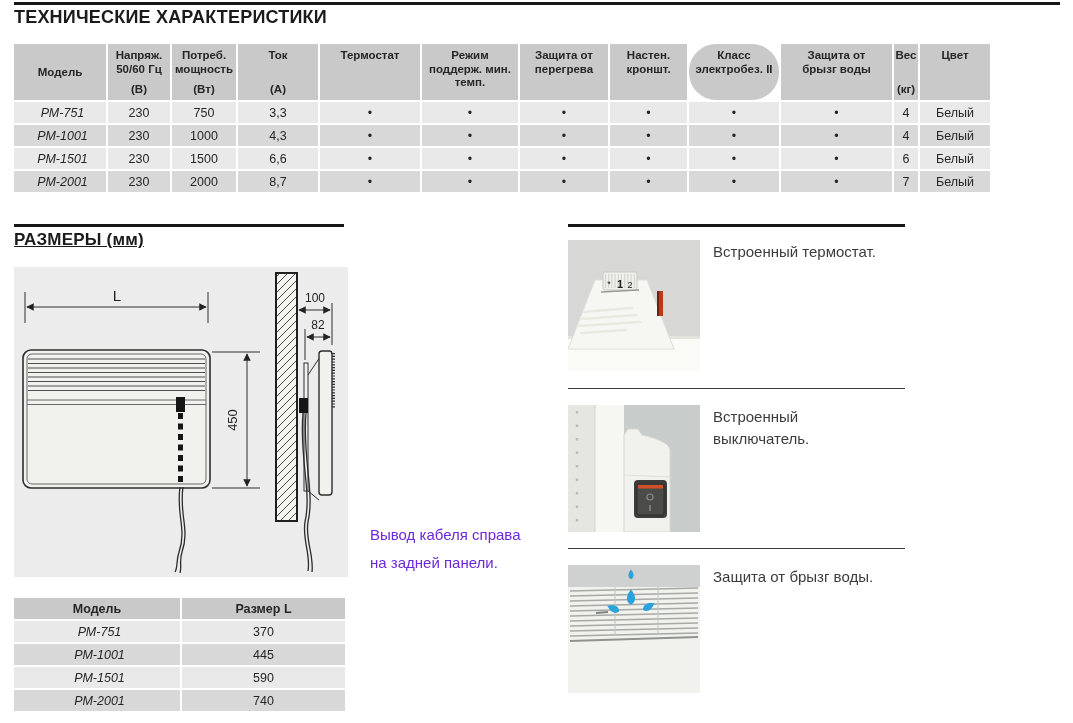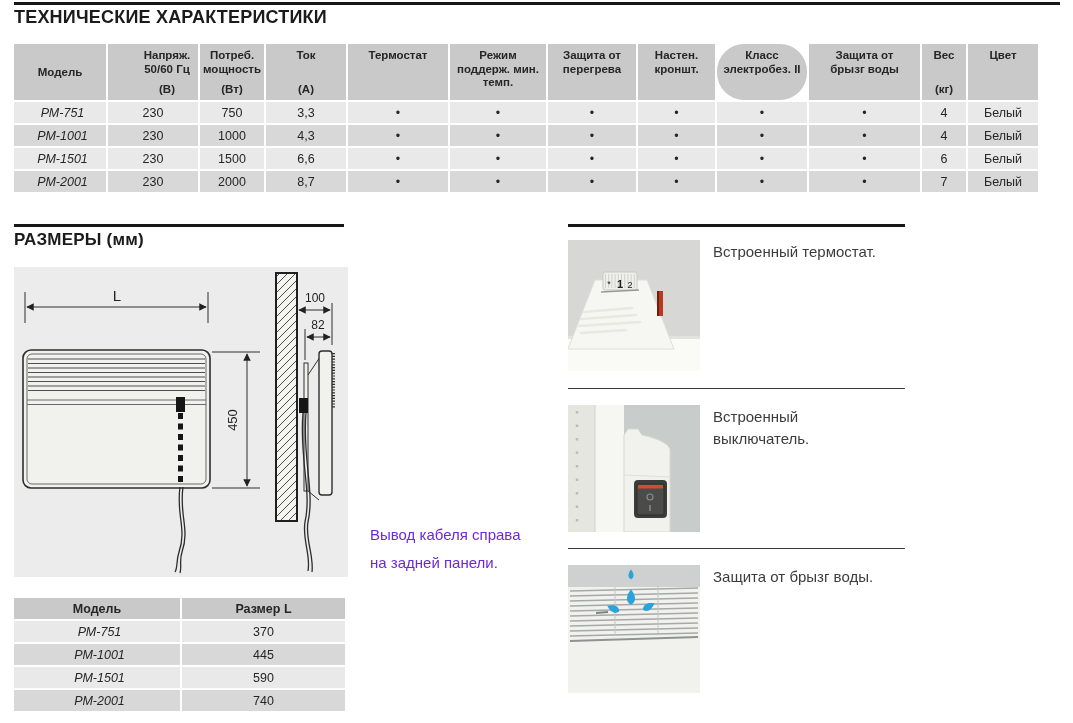--- a/index.html
+++ b/index.html
@@ -4,21 +4,21 @@
 <style>
   html,body{margin:0;padding:0;}
   body{
     width:1073px;height:723px;position:relative;background:#ffffff;
     font-family:"Liberation Sans",sans-serif;color:#262626;overflow:hidden;
   }
   .rule3{position:absolute;height:3px;background:#171717;}
   .rule1{position:absolute;height:1px;background:#3a3a3a;}
   .sec-title{position:absolute;margin:0;font-weight:bold;color:#1b1b1b;letter-spacing:.2px;}
   #main-title{left:14px;top:7px;font-size:18px;}
-  #dims-title{left:14px;top:230px;font-size:17px;}
+  #dims-title{left:14px;top:230px;font-size:17px;text-decoration:underline;}
   table{border-collapse:separate;border-spacing:2px;}
   #specs-table{position:absolute;left:12px;top:42px;table-layout:fixed;}
   #specs-table th{background:#c9c9c9;vertical-align:top;padding:0;}
   .hwrap{display:flex;flex-direction:column;height:56px;box-sizing:border-box;
          padding:5px 1px 4px;font-weight:bold;font-size:11.5px;line-height:13.5px;
          text-align:center;white-space:pre;color:#262626;}
   .hwrap.hcenter{justify-content:center;}
   .hunit{margin-top:auto;}
   #specs-table td{font-size:12.5px;height:21px;text-align:center;padding:0 3px;color:#262626;}
   #specs-table tbody tr:nth-child(odd) td{background:#e9e9e9;}
@@ -41,21 +41,21 @@
 
 <div class="rule3" style="left:14px;top:2px;width:1046px;"></div>
 <h1 id="main-title" class="sec-title">ТЕХНИЧЕСКИЕ ХАРАКТЕРИСТИКИ</h1>
 
 <table id="specs-table">
   <thead>
       <tr id="specs-head">
         <th style="width: 92px;">
           <div class="hwrap hcenter"><div>Модель</div></div>
         </th>
-        <th style="width: 62px; padding-left: 28px;">
+        <th style="width: 62px;">
           <div class="hwrap"><div>Напряж.
 50/60 Гц</div><div class="hunit">(В)</div></div>
         </th>
         <th style="width: 64px;">
           <div class="hwrap"><div>Потреб.
 мощность</div><div class="hunit">(Вт)</div></div>
         </th>
         <th style="width: 80px;">
           <div class="hwrap"><div>Ток</div><div class="hunit">(А)</div></div>
         </th>
@@ -76,21 +76,21 @@
 кроншт.</div></div>
         </th>
         <th style="width: 90px; border-radius: 27px;">
           <div class="hwrap"><div>Класс
 электробез. II</div></div>
         </th>
         <th style="width: 111px;">
           <div class="hwrap"><div>Защита от
 брызг воды</div></div>
         </th>
-        <th style="width: 44px;">
+        <th style="width: 24px;">
           <div class="hwrap"><div>Вес</div><div class="hunit">(кг)</div></div>
         </th>
         <th style="width: 70px;">
           <div class="hwrap"><div>Цвет</div></div>
         </th>
       </tr>
     </thead>
   <tbody id="specs-body">
       <tr>
         <td class="mcell">РМ-751</td>

